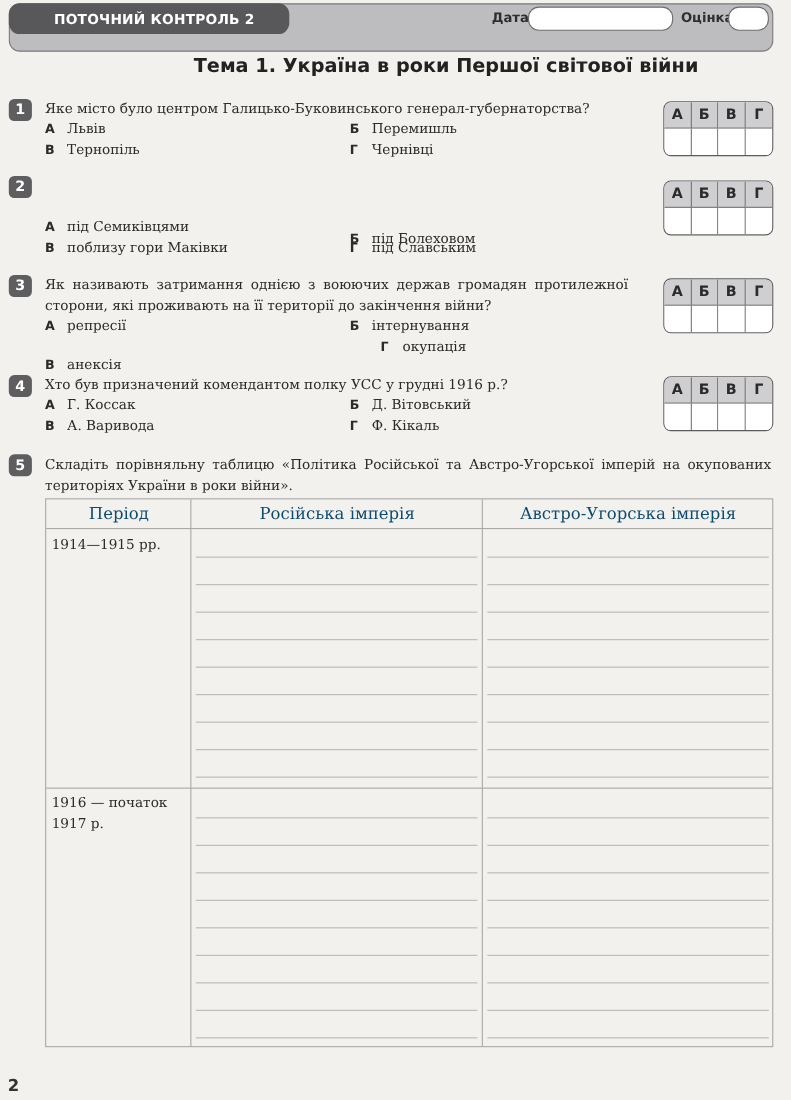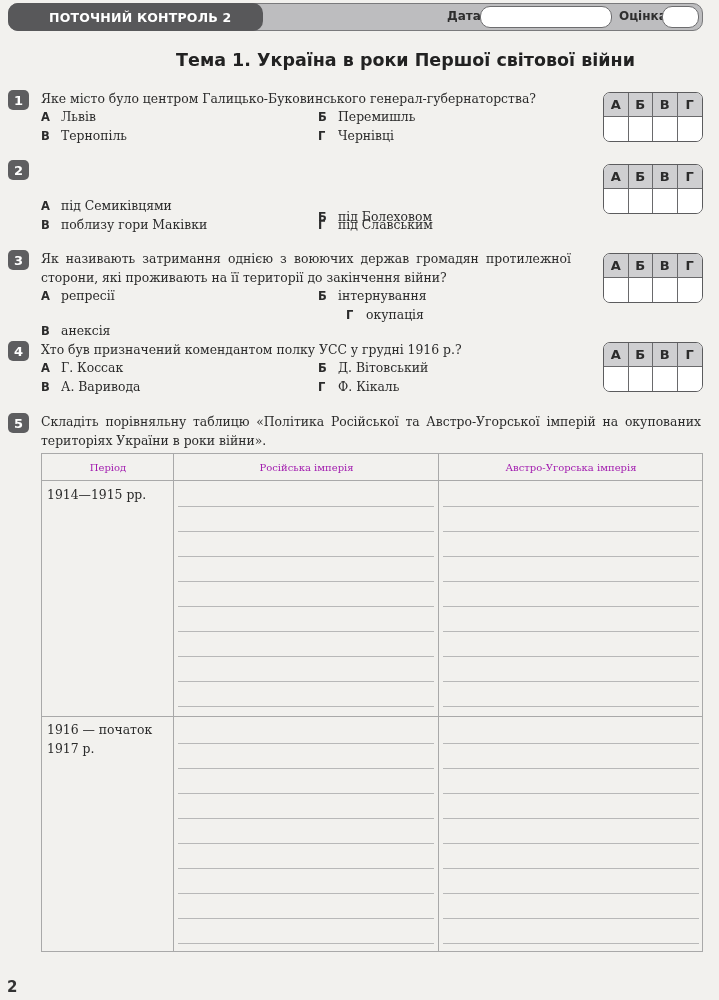--- a/index.html
+++ b/index.html
@@ -1,21 +1,21 @@
 <!DOCTYPE html>
 <html><head>
   <meta charset="utf-8">
   <style>
     * { box-sizing: border-box; margin: 0; padding: 0; }
     html, body { width: 719px; height: 1000px; background: #f2f1ee; overflow: hidden; }
     body { position: relative; color: #2b2b2b; font-family: "DejaVu Serif", serif; }
 
     
     .header-bar {
-      position: absolute; left: 8px; top: 3px; width: 695px; height: 28px;
+      position: absolute; left: 8px; top: 3px; width: 695px; height: 44px;
       background: #bdbdbf; border: 1px solid #7a7a7c; border-radius: 10px;
     }
     .header-tab {
       position: absolute; left: -1px; top: -1px; width: 255px; height: 28px;
       background: #58585a; border-radius: 10px;
       display: flex; align-items: center; padding-left: 41px;
       color: #ffffff; font-family: "DejaVu Sans", sans-serif; font-weight: bold;
       font-size: 12.5px; letter-spacing: 0.2px;
     }
     .header-label {
@@ -82,21 +82,21 @@
     .cmp-table {
       position: absolute; left: 41px; top: 453px; width: 662px; height: 499px;
       border: 1px solid #a9a9a9;
     }
     .th-row {
       position: absolute; left: 0; top: 0; width: 100%; height: 27px;
       border-bottom: 1px solid #a9a9a9;
     }
     .th {
       position: absolute; top: 0; height: 27px; line-height: 27px; text-align: center;
-      font-size: 10px; color: #a21caf;
+      font-size: 15px; color: #0c4a6e;
     }
     .col-div { position: absolute; top: 0; bottom: 0; width: 1px; background: #a9a9a9; }
     .row-div { position: absolute; left: 0; width: 100%; height: 1px; background: #a9a9a9; }
     .period-cell {
       position: absolute; left: 5px; font-size: 12.4px; line-height: 19px; color: #2b2b2b; width: 125px;
     }
     .wline { position: absolute; height: 1px; background: #b8b8b8; }
 
     .page-number {
       position: absolute; left: 7px; top: 978px;

